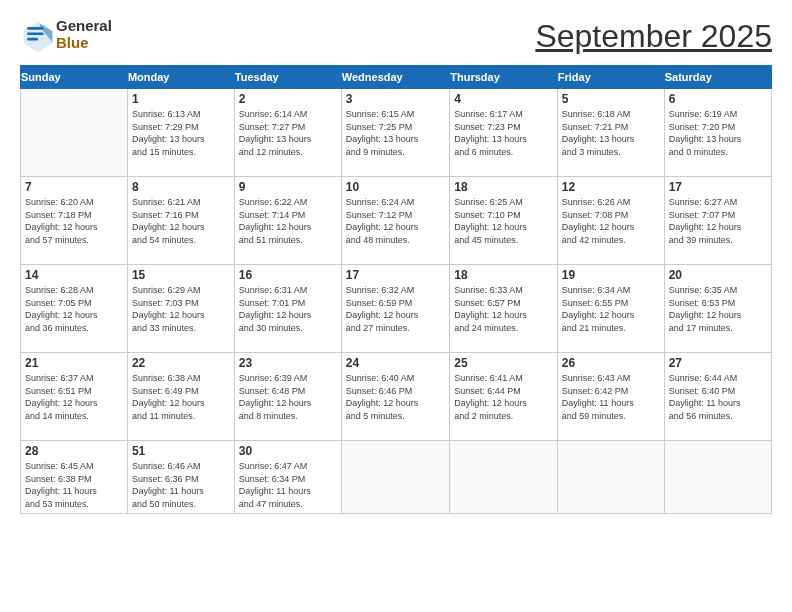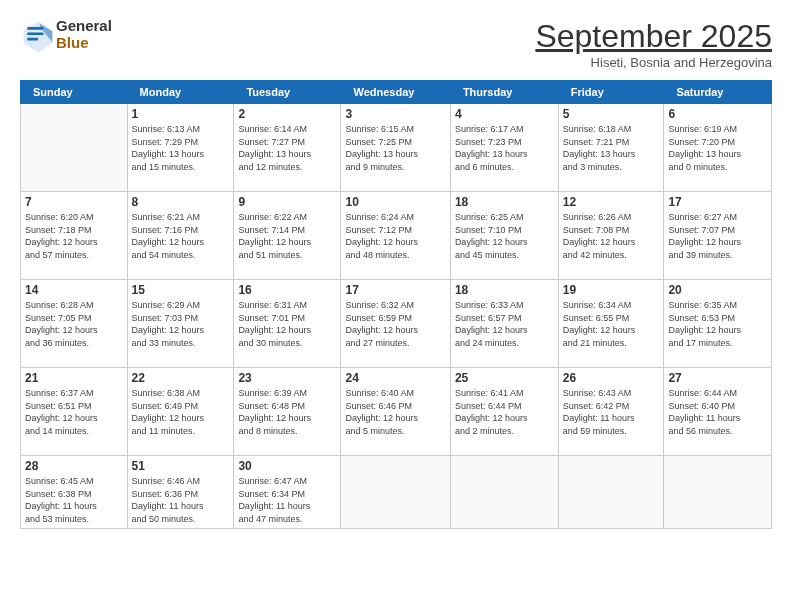--- a/index.html
+++ b/index.html
@@ -52,21 +52,21 @@
       color: #555;
     }
     .calendar {
       width: 100%;
       border-collapse: collapse;
       font-size: 9.5px;
     }
     .calendar th {
       background: #1a6bb5;
       color: #fff;
-      padding: 5px 12px;
+      padding: 5px 0;
       text-align: left;
       font-size: 11px;
       font-weight: bold;
       border: 1px solid #1a6bb5;
       margin-left: 44px;
     }
     .calendar td {
       border: 1px solid #ccc;
       vertical-align: top;
       padding: 3px 4px;
@@ -106,21 +106,20 @@
         <rect x="8" y="16" width="18" height="3" rx="1" fill="#1a6bb5"></rect>
         <rect x="8" y="22" width="12" height="3" rx="1" fill="#1a6bb5"></rect>
       </svg>
       <div class="logo-text">
         <span class="logo-general">General</span>
         <span class="logo-blue">Blue</span>
       </div>
     </div>
     <div class="title-section">
       <div class="month-title">September 2025</div>
-      <div class="subtitle">Hiseti, Bosnia and Herzegovina</div>
     </div>
   </div>
 
   <table class="calendar">
     <thead>
       <tr>
         <th>Sunday</th>
         <th>Monday</th>
         <th>Tuesday</th>
         <th>Wednesday</th>

